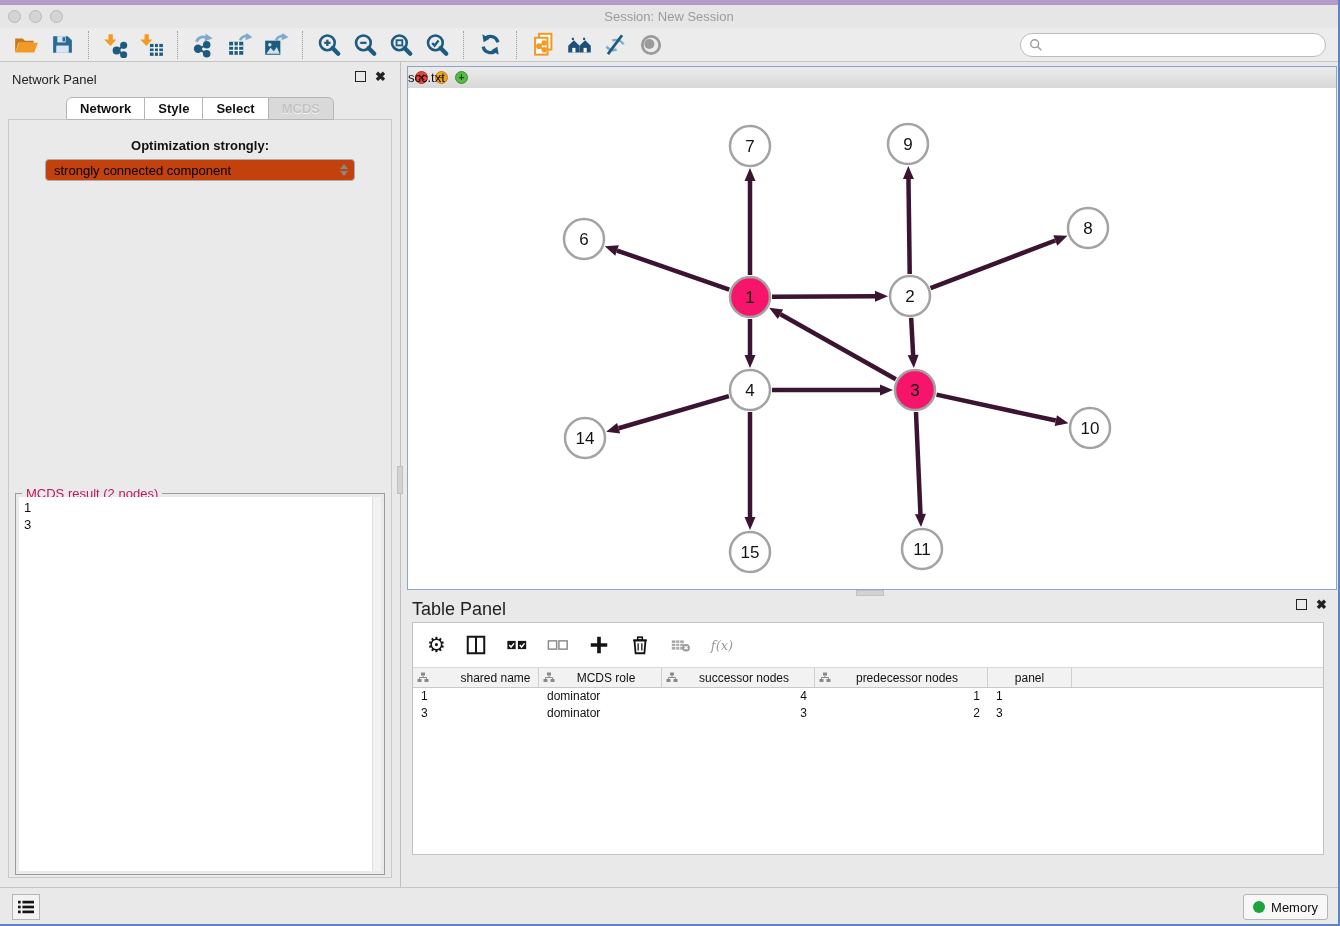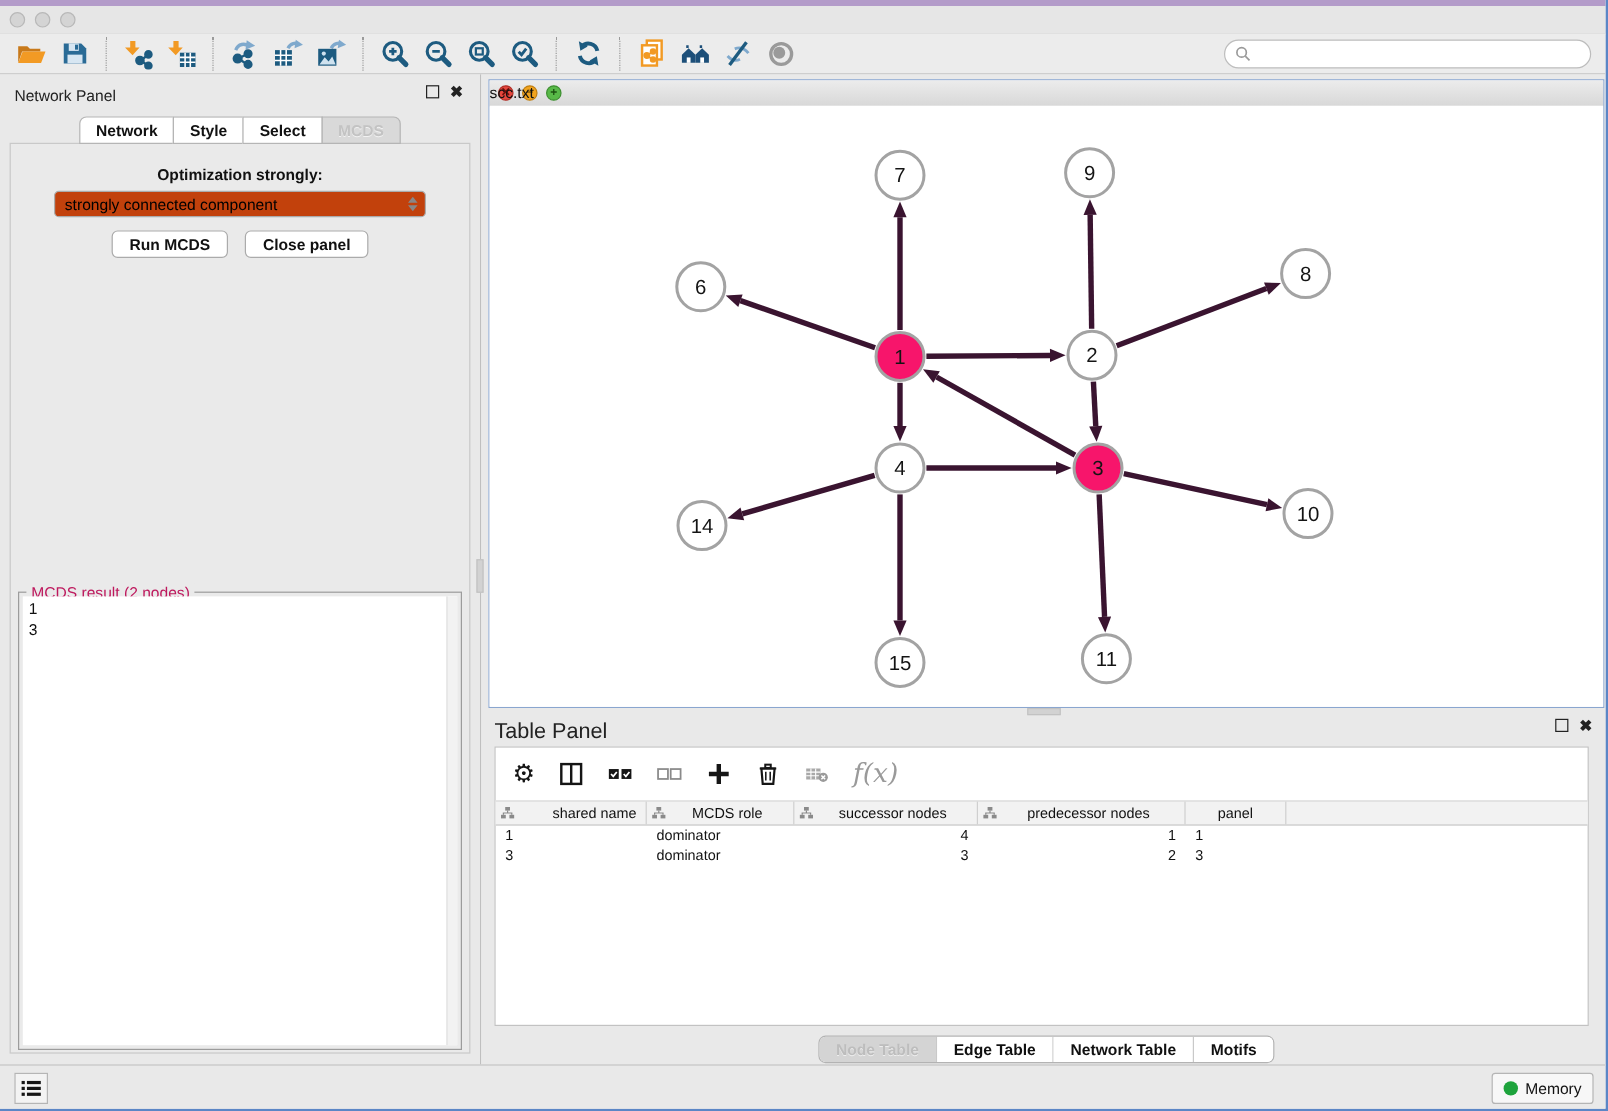--- a/index.html
+++ b/index.html
@@ -76,21 +76,21 @@
 
   
   .table-panel{position:absolute;left:6px;top:533px;width:930px;height:293px;}
   .tp-header{position:absolute;top:4px;left:5px;font-size:18px;color:#222;}
   .tp-icons{position:absolute;top:4px;right:10px;display:flex;gap:9px;align-items:center;}
   .tp-content{position:absolute;top:27px;left:5px;width:912px;height:233px;background:#fff;
               border:1px solid #c2c2c2;box-sizing:border-box;}
   .tp-toolbar{height:44px;display:flex;align-items:center;gap:19px;padding-left:14px;}
   .ticon{display:flex;align-items:center;justify-content:center;}
   .gear-glyph{font-family:"DejaVu Sans",sans-serif;font-size:21px;color:#151515;line-height:21px;}
-  .fx-glyph{font-family:"DejaVu Serif",serif;font-style:italic;font-size:22px;color:#9a9a9a;text-align:center;}
+  .fx-glyph{font-family:"DejaVu Serif",serif;font-style:italic;font-size:13px;color:#9a9a9a;text-align:center;}
   .thead-row{display:flex;background:#f2f2f2;border-top:1px solid #d8d8d8;border-bottom:1px solid #c9c9c9;height:19px;}
   .th-cell{display:flex;align-items:center;font-size:12px;color:#111;border-right:1px solid #cfcfcf;
            box-sizing:border-box;padding:0 4px;}
   .th-label{flex:1;text-align:center;}
   .t-row{display:flex;height:17px;}
   .t-cell{font-size:12px;color:#111;box-sizing:border-box;padding:0 8px;line-height:17px;}
   .tp-tabs{position:absolute;top:268px;left:0;right:0;display:flex;justify-content:center;}
   .tp-tabgroup{display:flex;border:1px solid #b3b3b3;border-radius:6px;overflow:hidden;background:#fff;}
   .tp-tab{font-size:13px;font-weight:600;padding:3px 14px;border-right:1px solid #c9c9c9;background:#fff;color:#111;}
   .tp-tab:last-child{border-right:none;}
@@ -107,20 +107,21 @@
 </head>
 <body>
 
 <div class="app">
   <div class="desktop-strip"></div>
 
   <div class="titlebar">
     <span class="tl gray"></span>
     <span class="tl gray"></span>
     <span class="tl gray"></span>
+    <div class="win-title">Session: New Session</div>
   </div>
 
   <div class="toolbar">
     <div class="tbtn">
       <svg viewBox="0 0 24 24" width="26" height="26">
         <path fill="#c8791a" d="M2 19 V6 h7 l2 2 h8 v2 H5 Z"></path>
           <path fill="#f29a24" d="M2 19 l3.4-9 H23 l-3.4 9 Z"></path>
       </svg>
     </div>
     <div class="tbtn">
@@ -294,24 +295,20 @@
         <div class="tab active">MCDS</div>
       </div>
     <div class="cp-content">
       <div class="crit-label">Optimization strongly:</div>
       <div class="combo">
         <span>strongly connected component</span>
         <span class="arrows">
             <i class="arr-up"></i>
             <i class="arr-dn"></i>
           </span>
-      </div>
-      <div class="btn-row">
-        <button class="pbtn">Run MCDS</button>
-        <button class="pbtn">Close panel</button>
       </div>
       <div class="groupbox">
         <div class="groupbox-title">MCDS result (2 nodes)</div>
         <div class="result-area">
           <div class="result-text" id="result-text">1
 3</div>
           <div class="vscroll"></div>
         </div>
       </div>
     </div>
@@ -514,28 +511,20 @@
             </div>
             <div class="t-row">
               <div class="t-cell" style="width: 126px; text-align: left;">3</div>
               <div class="t-cell" style="width: 123px; text-align: left;">dominator</div>
               <div class="t-cell" style="width: 153px; text-align: right;">3</div>
               <div class="t-cell" style="width: 173px; text-align: right;">2</div>
               <div class="t-cell" style="width: 84px; text-align: left;">3</div>
             </div>
           </div>
       </div>
-      <div class="tp-tabs">
-        <div class="tp-tabgroup" id="tp-tabgroup">
-            <div class="tp-tab active">Node Table</div>
-            <div class="tp-tab">Edge Table</div>
-            <div class="tp-tab">Network Table</div>
-            <div class="tp-tab">Motifs</div>
-          </div>
-      </div>
     </div>
   </div>
 
   <div class="statusbar">
     <div class="list-btn">
       <svg viewBox="0 0 20 18" width="18" height="16">
         <g fill="#151515">
           <rect x="1" y="2" width="3" height="3"></rect>
             <rect x="6" y="2" width="13" height="3"></rect>
           <rect x="1" y="7.5" width="3" height="3"></rect>

